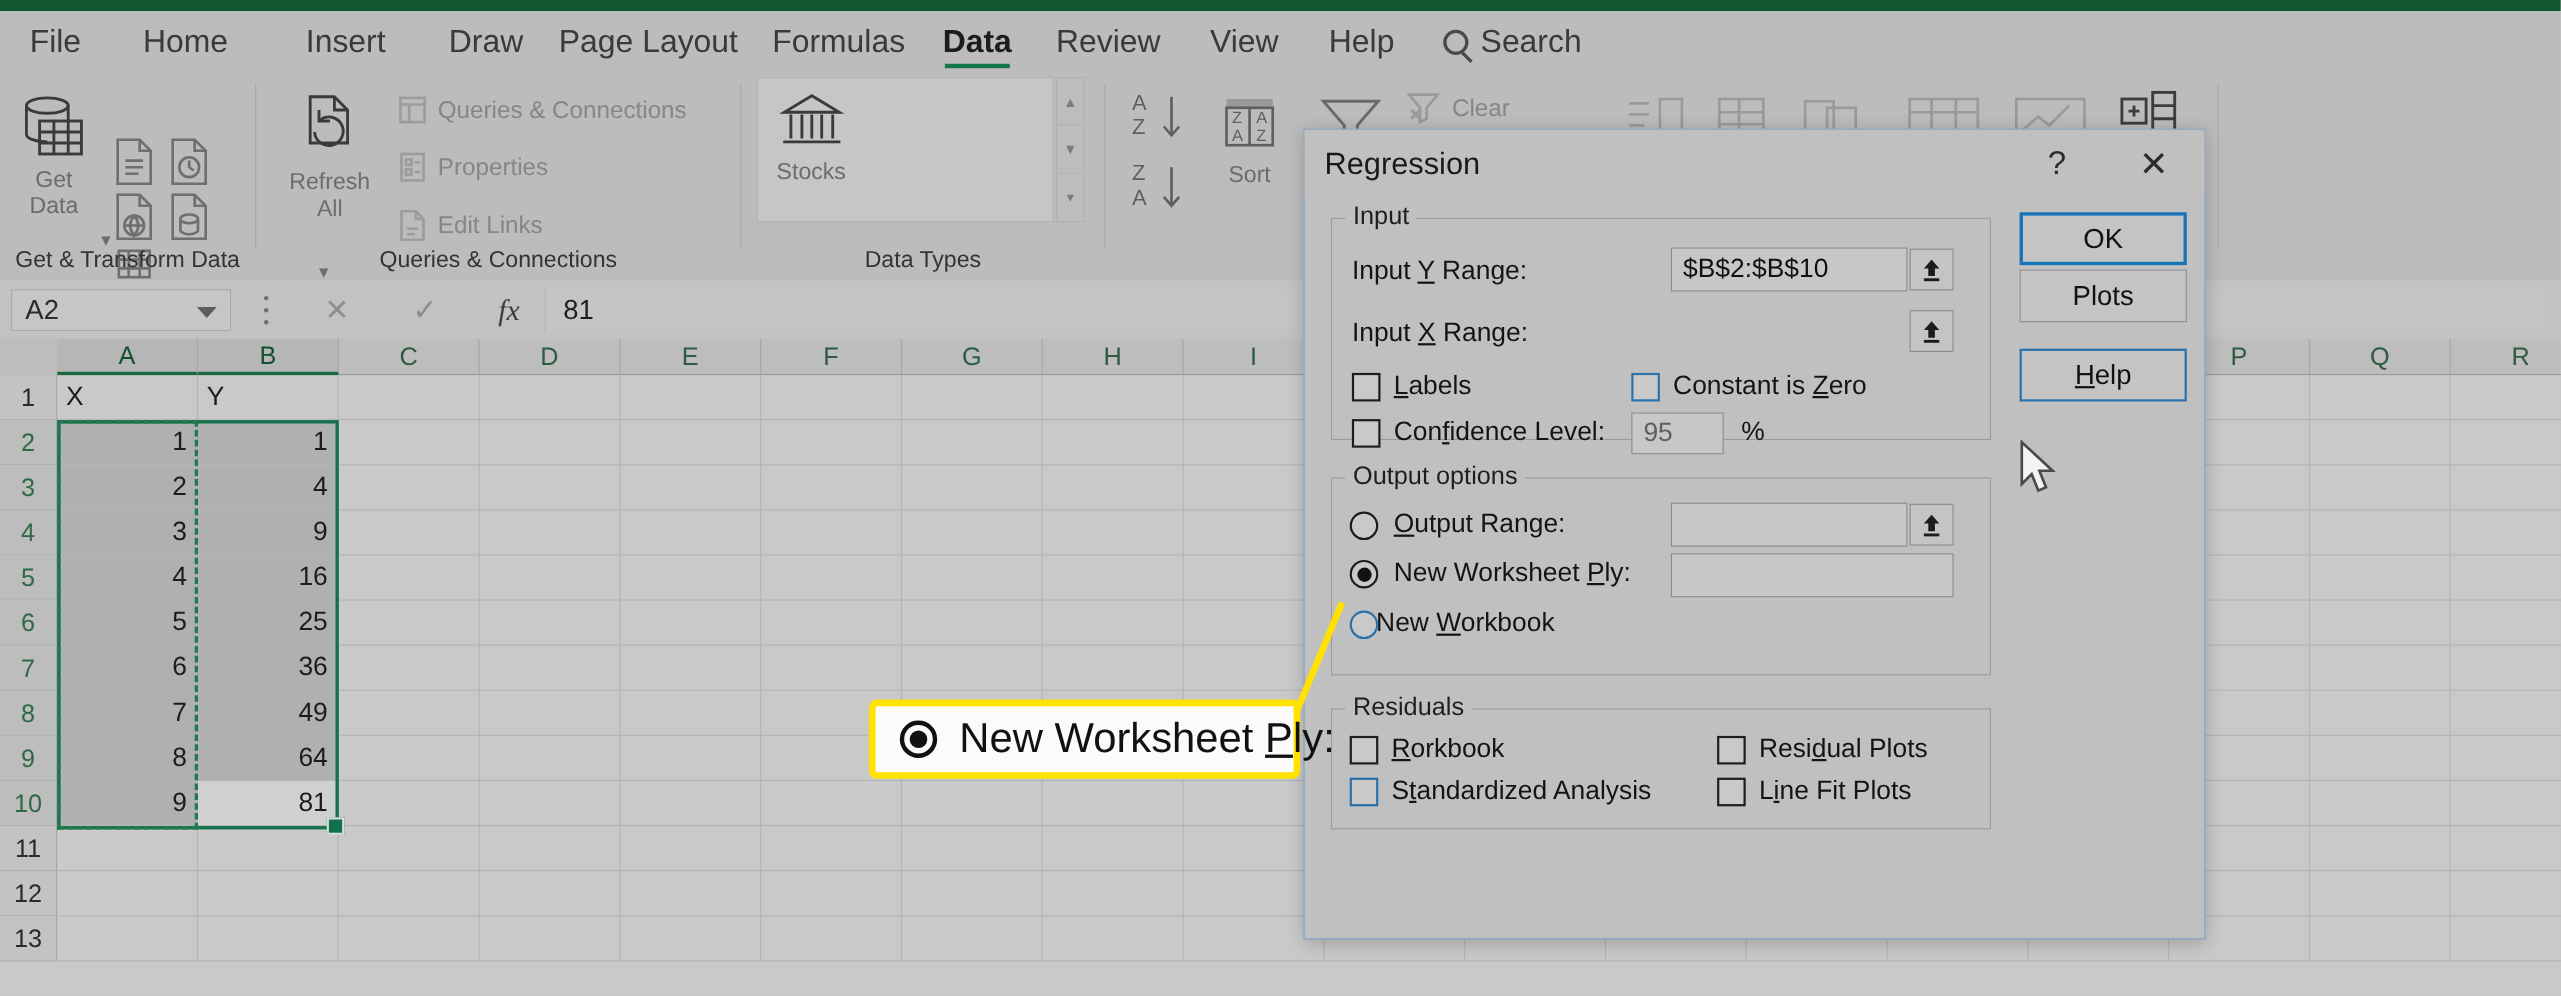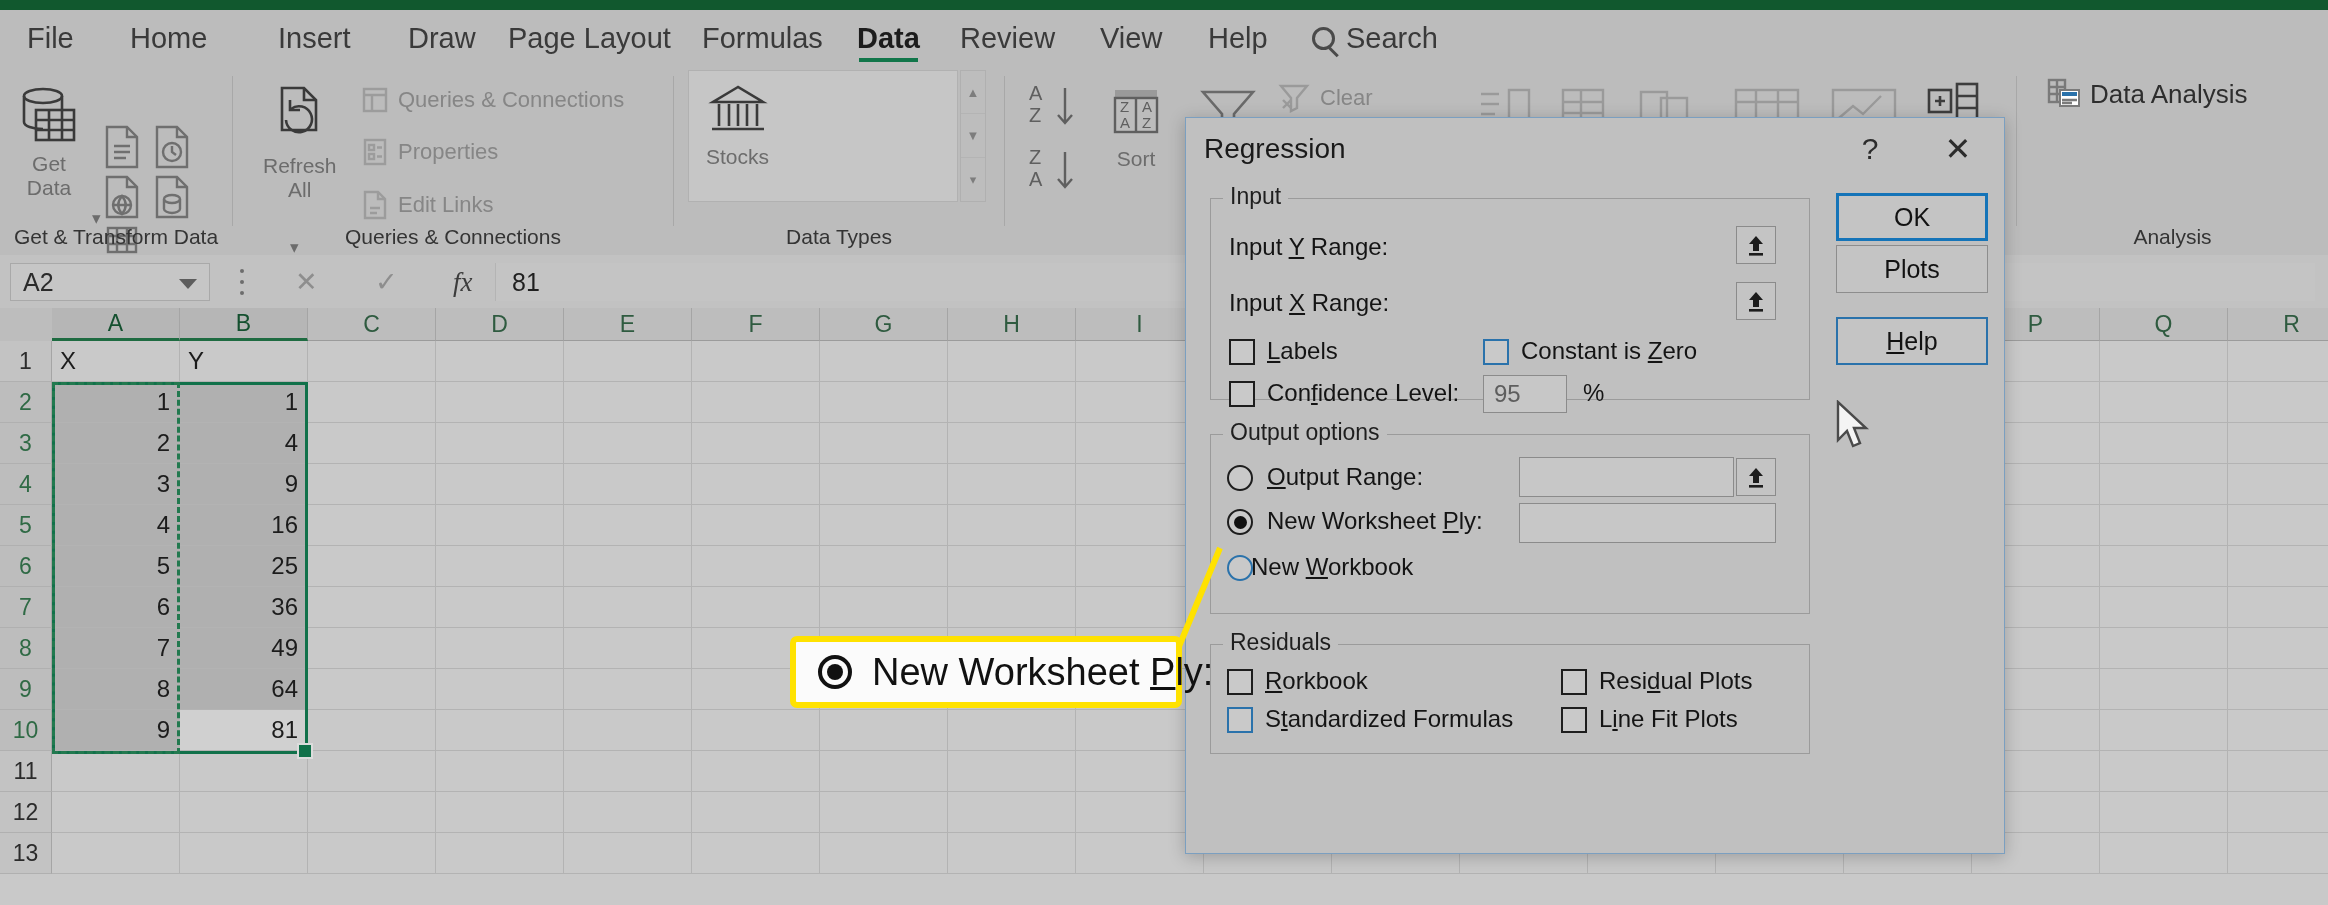--- a/index.html
+++ b/index.html
@@ -456,33 +456,20 @@
           <rect class="gl-dk" x="6" y="14" width="22" height="22" style="stroke:#3d3d3d"></rect>
           <path class="gl-dk" d="M12 25h10M17 20v10" style="stroke:#3d3d3d"></path>
           <rect class="gl-dk" x="34" y="8" width="20" height="36" style="stroke:#3d3d3d"></rect>
           <path class="gl-dk" d="M34 20h20M34 32h20" style="stroke:#3d3d3d"></path>
         </svg>
         <span style="position:absolute;left:470px;top:82px;font-size:21px;color:#3a3a3a">tline</span>
         <span style="position:absolute;left:492px;top:112px;font-size:17px;color:#4a4a4a">▾</span>
       </div>
       <div class="rsep" style="left:2016px"></div>
 
-      <div class="rgroup" style="left:2017px; width:311px">
-        <div class="smallitem" style="left:30px; top:16px; font-size:26px; color:#2e2e2e">
-          <svg width="34" height="32" viewBox="0 0 34 32">
-            <rect class="gl" x="2" y="2" width="16" height="22" style="stroke:#7a7a7a"></rect>
-            <path class="gl" d="M2 9h16M2 16h16M10 2v22" style="stroke:#7a7a7a"></path>
-            <rect x="13" y="12" width="19" height="16" fill="#ffffff" stroke="#7a7a7a" stroke-width="2"></rect>
-            <rect x="15" y="14" width="15" height="4" fill="#2a72ab"></rect>
-            <path class="gl" d="M15 22h15M15 25h10" style="stroke:#7a7a7a"></path>
-          </svg>
-          <span>Data Analysis</span>
-        </div>
-        <div class="rgroup-label">Analysis</div>
-      </div>
 
     </div>
   </div>
 
   <div class="fbar">
     <div class="namebox">
       <span>A2</span>
       <span class="namebox-caret"></span>
     </div>
     <div class="fb-dots">
@@ -821,20 +808,23 @@
     <div class="dlg-title">
       <span>Regression</span>
     </div>
     <div class="dlg-help-q">?</div>
     <div class="dlg-close">✕</div>
 
     <div class="fieldset" style="left:24px; top:80px; width:600px; height:202px">
       <span class="fslabel">Input</span>
 
       <span class="dlabel" style="left:18px; top:34px"><span>Input </span><u>Y</u><span> Range:</span></span>
+      <div class="tinput" style="left:308px; top:26px; width:215px; height:40px">
+        <span>$B$2:$B$10</span>
+      </div>
       <div class="rangebtn" style="left:525px; top:27px">
         <svg width="24" height="24" viewBox="0 0 24 24">
           <path d="M12 3l7 8h-4v7h-6v-7H5z" fill="#1c1c1c"></path>
             <rect x="5" y="20" width="14" height="2.6" fill="#1c1c1c"></rect>
         </svg>
       </div>
 
       <span class="dlabel" style="left:18px; top:90px"><span>Input </span><u>X</u><span> Range:</span></span>
       <div class="rangebtn" style="left:525px; top:83px">
         <svg width="24" height="24" viewBox="0 0 24 24">
@@ -887,21 +877,21 @@
     <div class="fieldset" style="left:24px; top:526px; width:600px; height:110px">
       <span class="fslabel">Residuals</span>
 
       <div class="cb" style="left:16px; top:24px"></div>
       <span class="dlabel" style="left:54px; top:22px"><span></span><u>R</u><span>orkbook</span></span>
 
       <div class="cb" style="left:350px; top:24px"></div>
       <span class="dlabel" style="left:388px; top:22px"><span>Resi</span><u>d</u><span>ual Plots</span></span>
 
       <div class="cb blue" style="left:16px; top:62px"></div>
-      <span class="dlabel" style="left:54px; top:60px"><span>S</span><u>t</u><span>andardized Formulas</span></span>
+      <span class="dlabel" style="left:54px; top:60px"><span>S</span><u>t</u><span>andardized Analysis</span></span>
 
       <div class="cb" style="left:350px; top:62px"></div>
       <span class="dlabel" style="left:388px; top:60px"><span>L</span><u>i</u><span>ne Fit Plots</span></span>
     </div>
 
 
     <div class="dbtn default" style="left:650px; top:75px">
       <span>OK</span>
     </div>
     <div class="dbtn" style="left:650px; top:127px">

